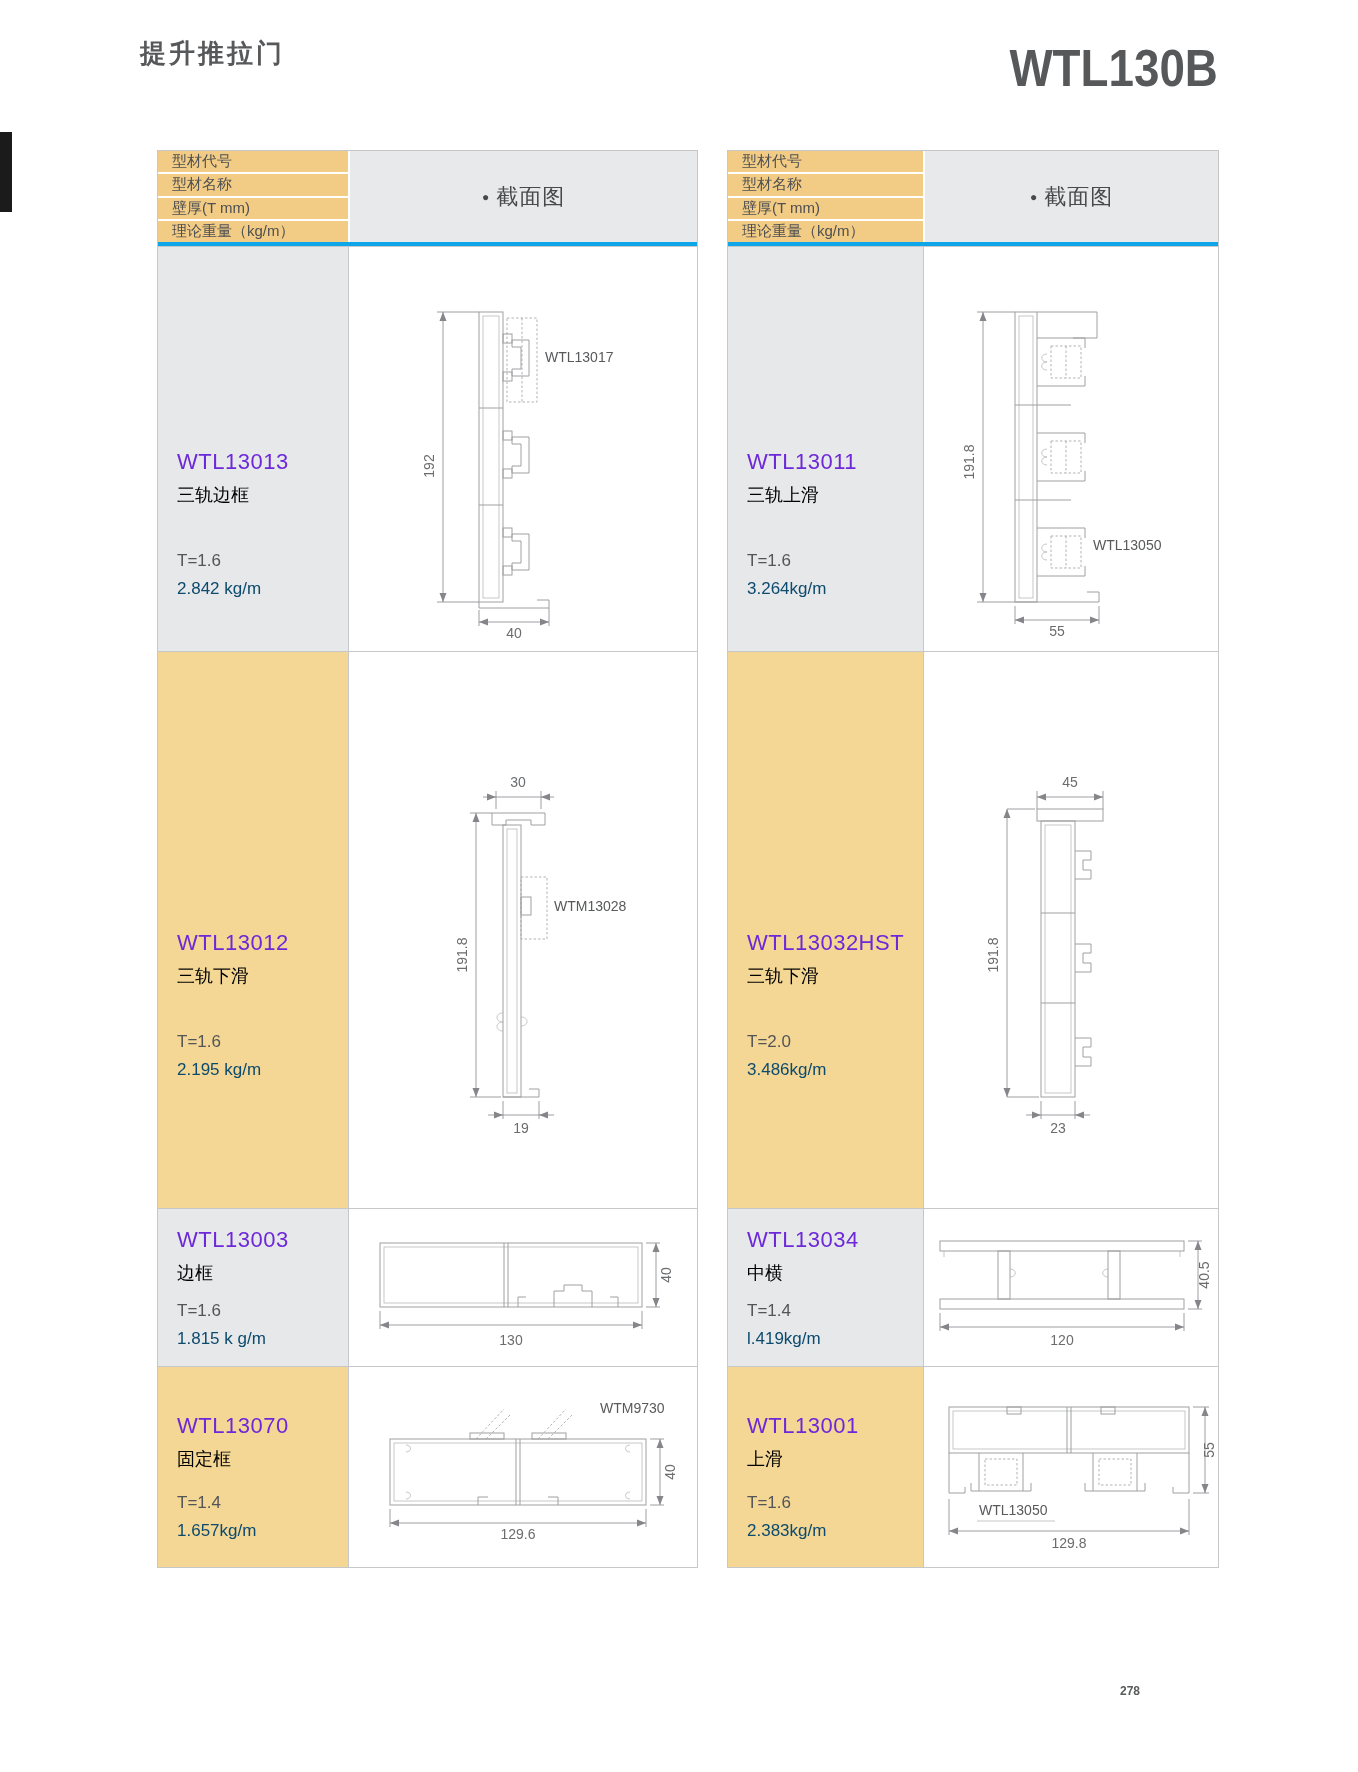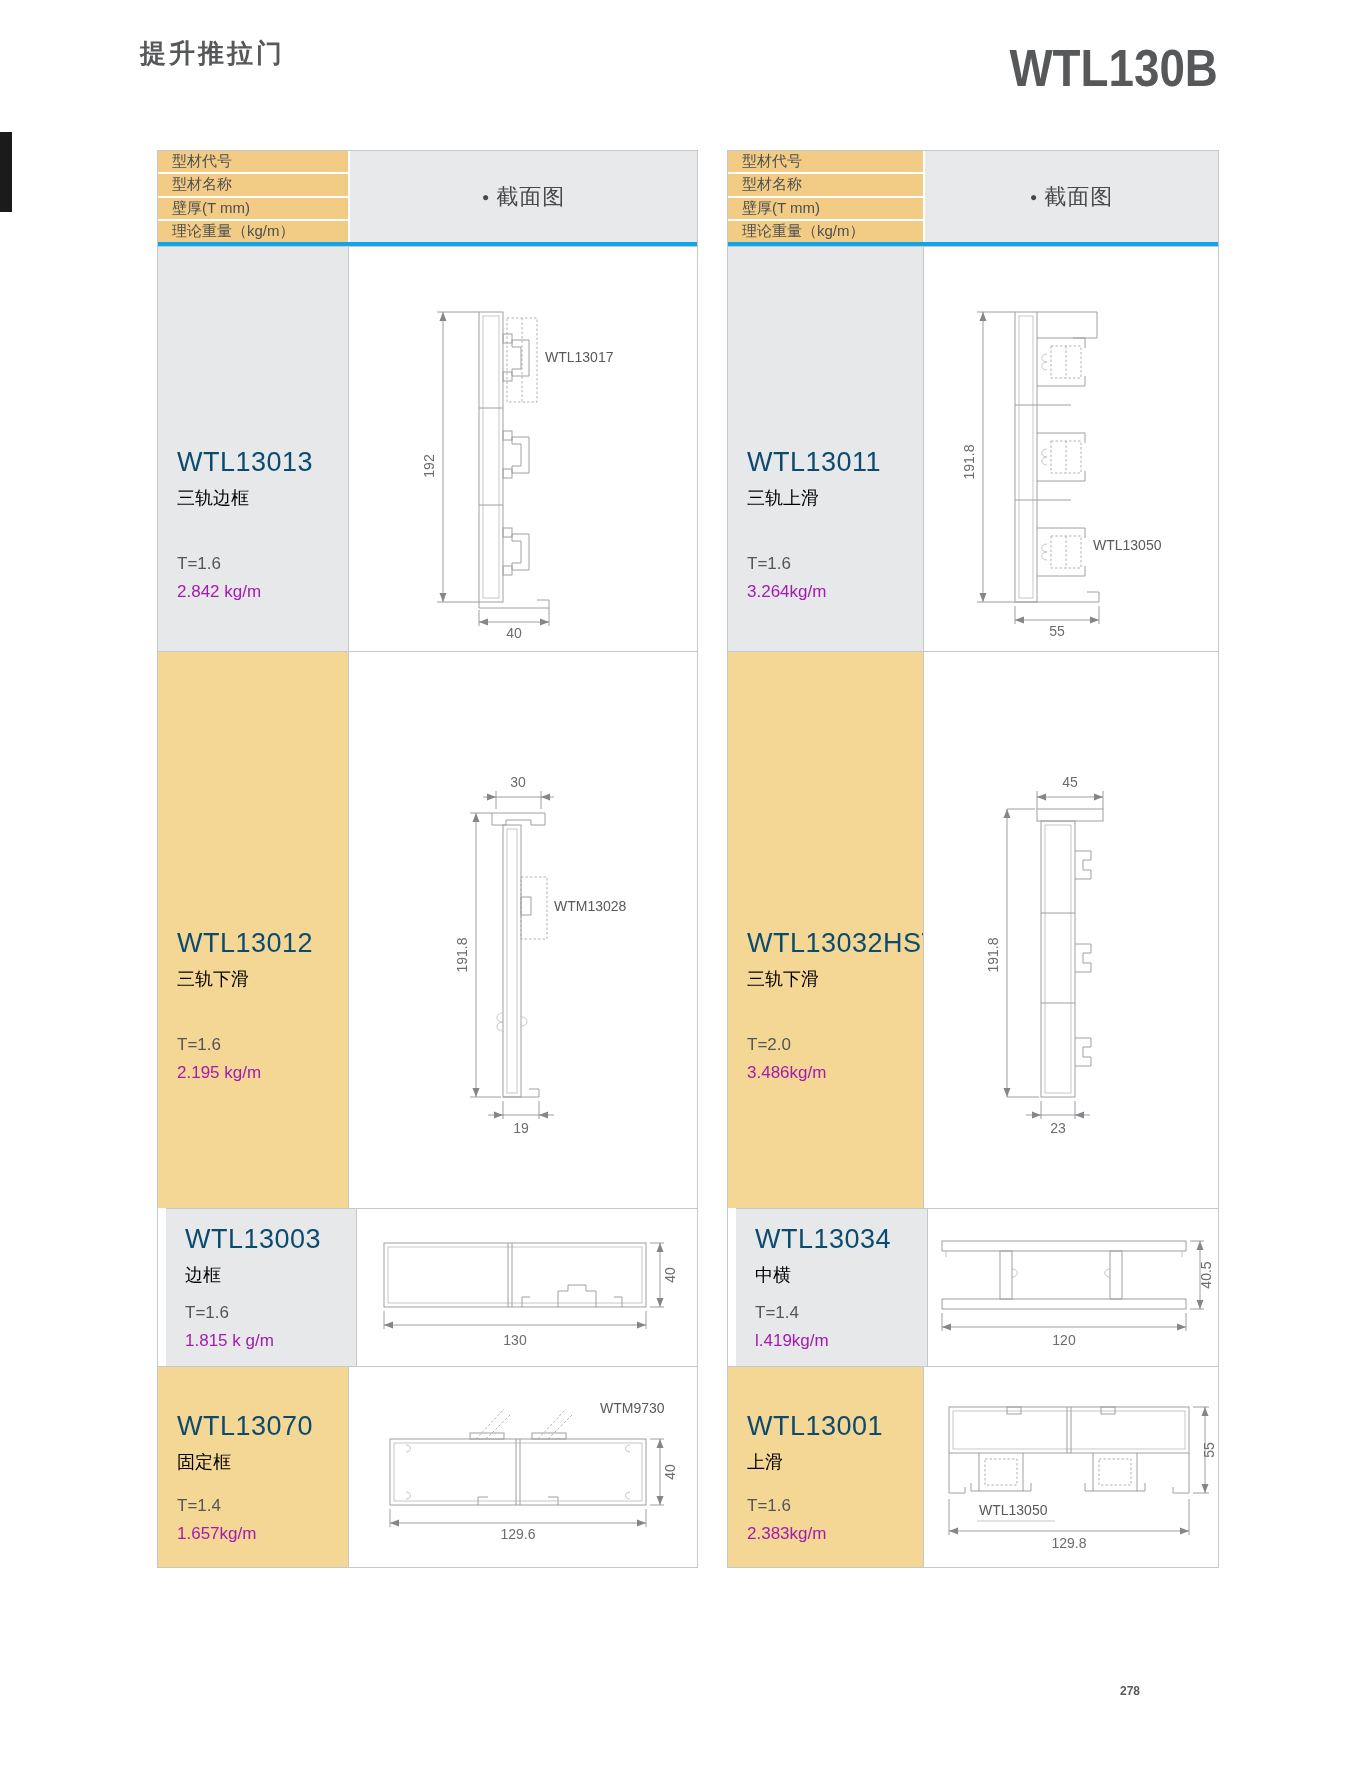--- a/index.html
+++ b/index.html
@@ -25,38 +25,38 @@
   .head-cell { flex:1; background:#f2cc85; border-bottom:2px solid #fff;
     display:flex; align-items:center; padding-left:14px; font-size:15px; color:#4e4f51; }
   .head-cell:last-child { border-bottom:none; }
   .head-section { flex:1; background:#e8e9ea; border-left:2px solid #fff;
     display:flex; align-items:center; justify-content:center;
     font-size:22px; color:#48494b; letter-spacing:1px; }
   .head-section .bullet { font-size:12px; margin-right:6px; line-height:1; }
 
   .trow { display:flex; border-top:1px solid #c6c7c8; }
   .trow:first-of-type { border-top:none; }
-  .r1 { height:405px; } .r2 { height:557px; } .r3 { height:158px;margin-left:8px; } .r4 { height:201px; }
+  .r1 { height:405px; } .r2 { height:557px; } .r3 { height:158px; } .r4 { height:201px; }
 
   .label-cell { display:flex; flex-direction:column; justify-content:center; padding-left:19px; }
   .t-left  .label-cell { width:190px; }
   .t-right .label-cell { width:195px; }
   .tone-gray { background:#e7e8e9; }
   .tone-tan  { background:#f4d794; }
   .r1 .label-cell { padding-top:150px; }
   .r2 .label-cell { padding-top:150px; }
   .r4 .label-cell { padding-top:20px; }
 
-  .p-code { font-size:27px; letter-spacing:.5px; color:#0c4a6e; }
+  .p-code { font-size:22px; letter-spacing:.5px; color:#6d28d9; }
   .p-name { font-size:18px; margin-top:8px; color:#000000; }
   .p-thick { font-size:17px; color:#545557; }
   .r1 .p-thick, .r2 .p-thick { margin-top:44px; }
   .r3 .p-thick { margin-top:16px; }
   .r4 .p-thick { margin-top:22px; }
-  .p-weight { font-size:17px; margin-top:8px; color:#a21caf; }
+  .p-weight { font-size:17px; margin-top:8px; color:#0c4a6e; }
 
   .diagram-cell { flex:1; background:#fff; border-left:1px solid #c6c7c8;
     display:flex; align-items:center; justify-content:center; }
   .r1 .diagram-cell, .r2 .diagram-cell { align-items:center; padding-top:42px; }
 
   svg .ln  { stroke:#9fa0a2; stroke-width:1; fill:none; }
   svg .lnt { stroke:#aeafb1; stroke-width:.7; fill:none; }
   svg .dsh { stroke:#9fa0a2; stroke-width:.8; fill:none; stroke-dasharray:2.5 2; }
   svg .dim { stroke:#85868a; stroke-width:.8; fill:none; }
   svg .arr { fill:#85868a; stroke:none; }

